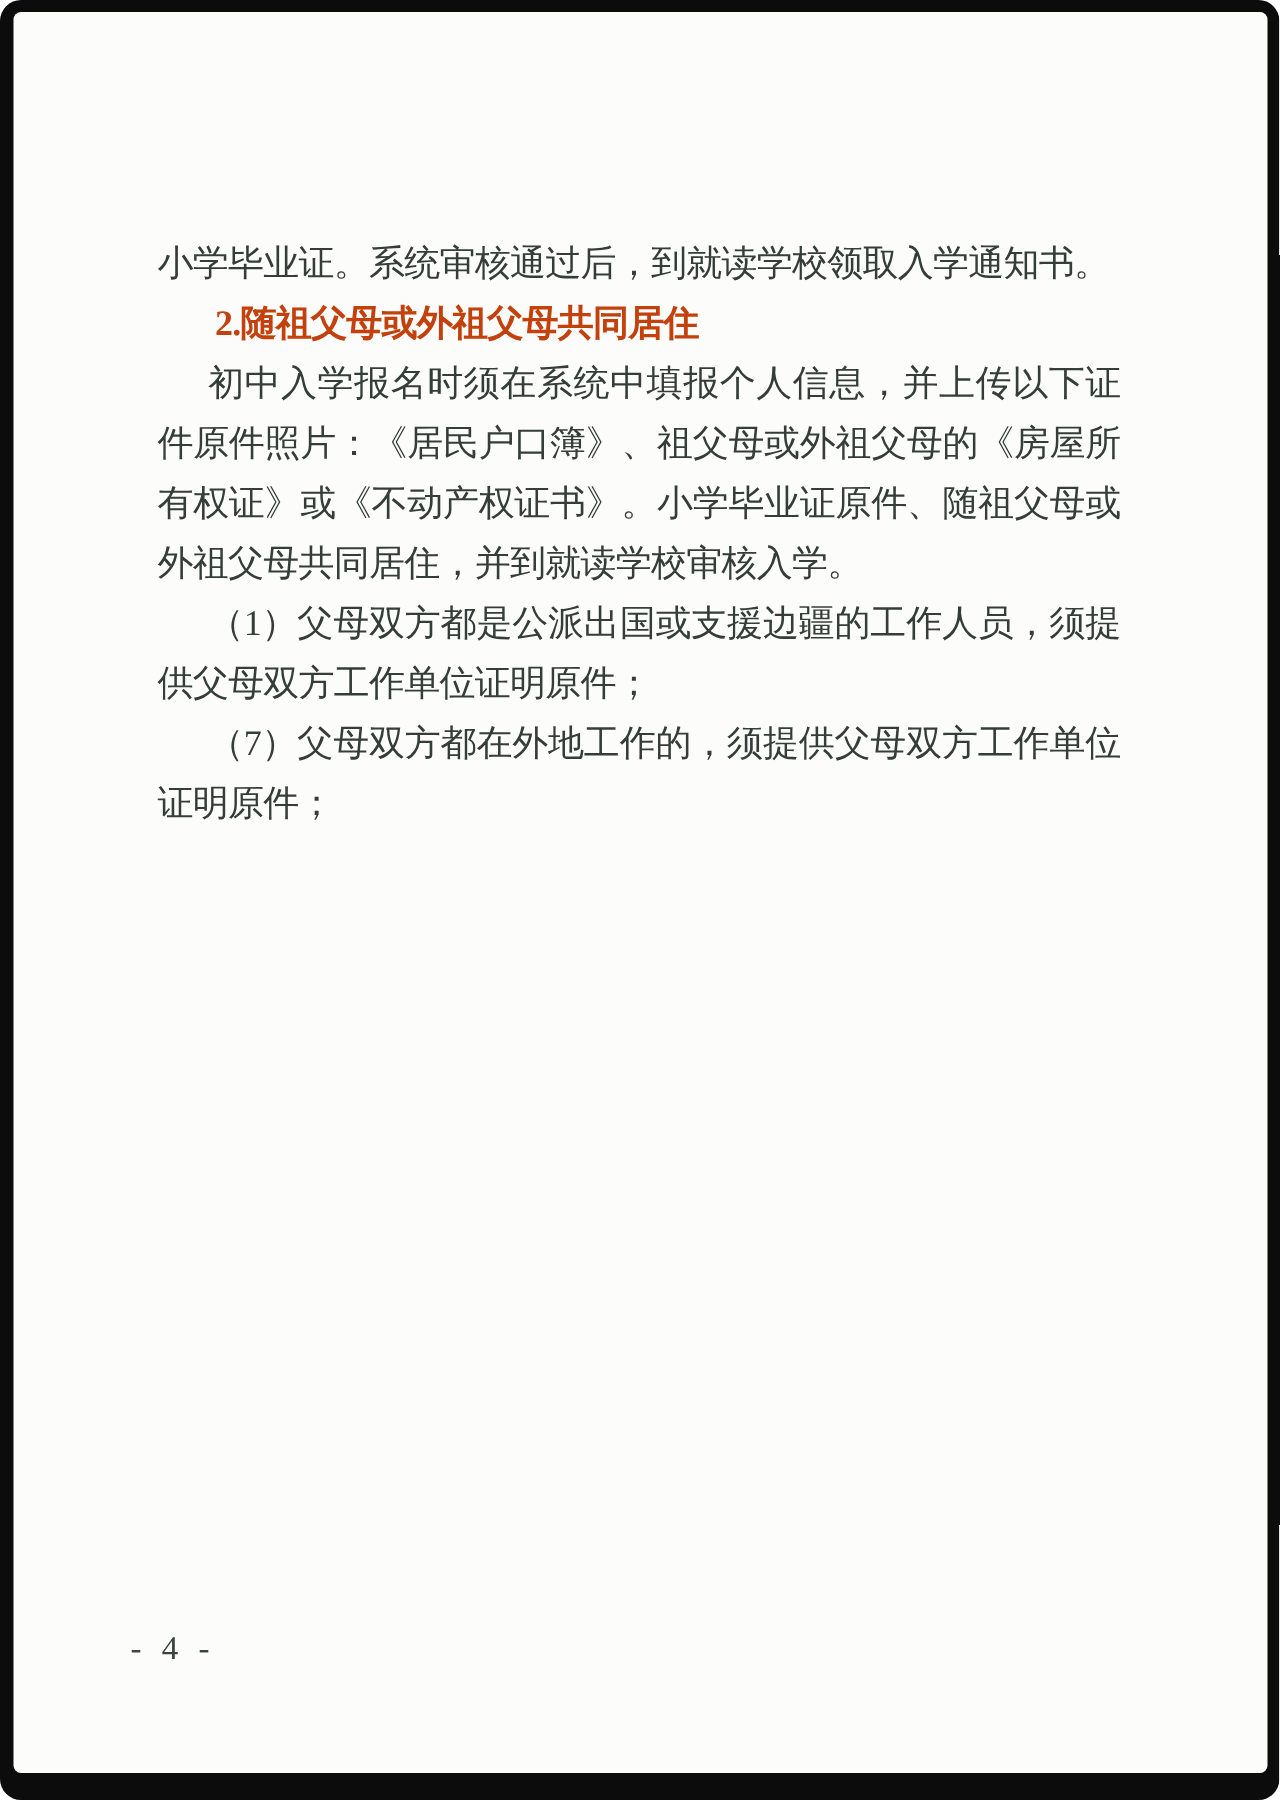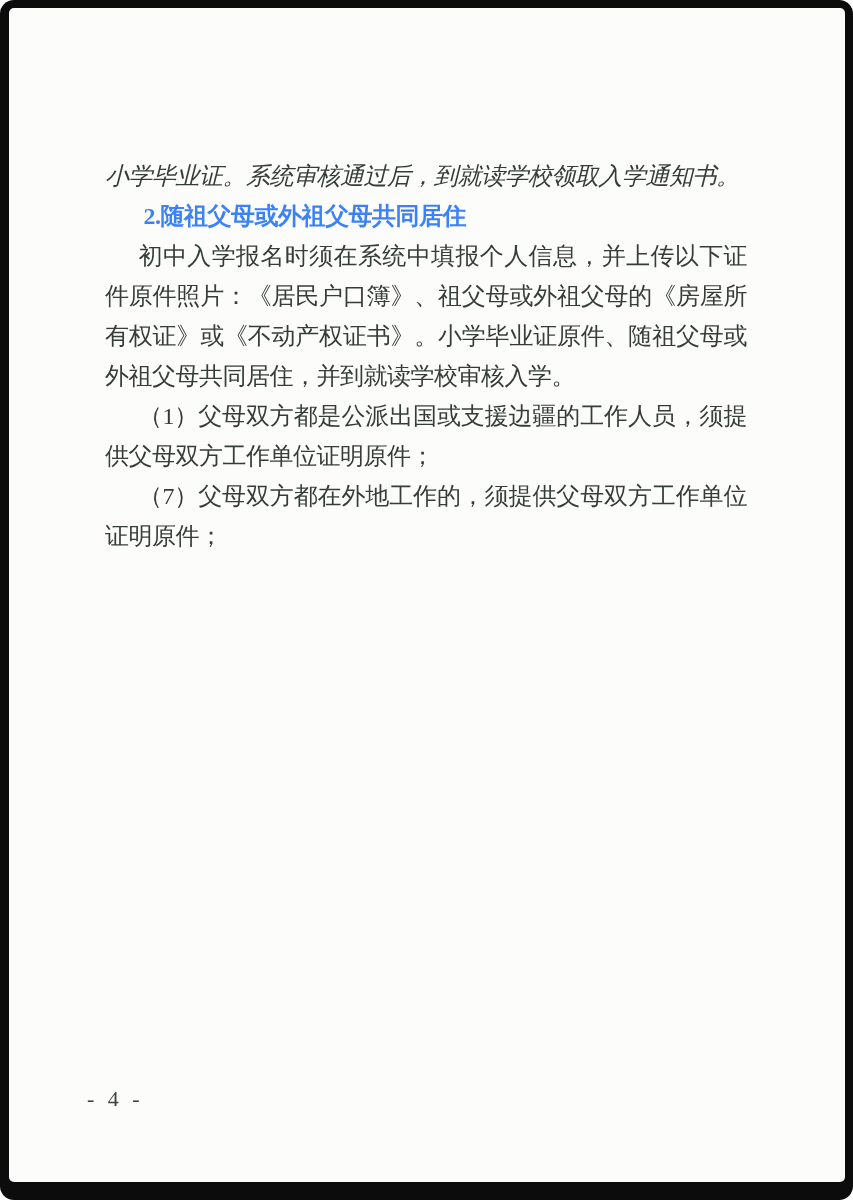--- a/index.html
+++ b/index.html
@@ -43,27 +43,26 @@
     margin: 0;
     font-size: 24px;
     line-height: 40px;
     letter-spacing: -0.5px;
     text-align: justify;
     text-indent: 1.4em;
     color: #343d3a;
   }
   .para.continuation {
     text-indent: 0;
-    font-style: italic;
   }
   .para.heading {
     font-weight: bold;
     text-indent: 1.6em;
     text-align: left;
-    color: #3b82f6;
+    color: #c2410c;
   }
   .page-number {
     position: absolute;
     left: 78px;
     top: 1078px;
     font-size: 22px;
     letter-spacing: 4px;
     color: #3c4441;
   }
 </style>

